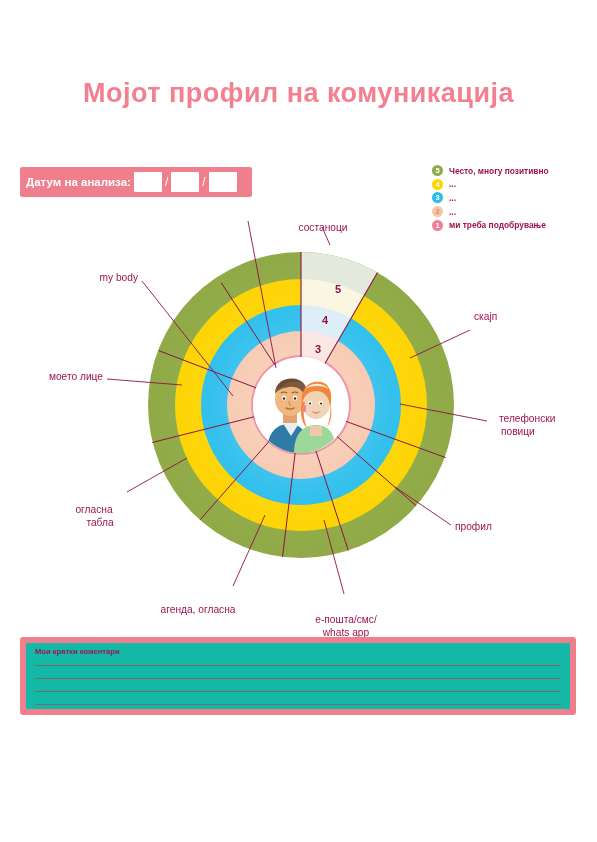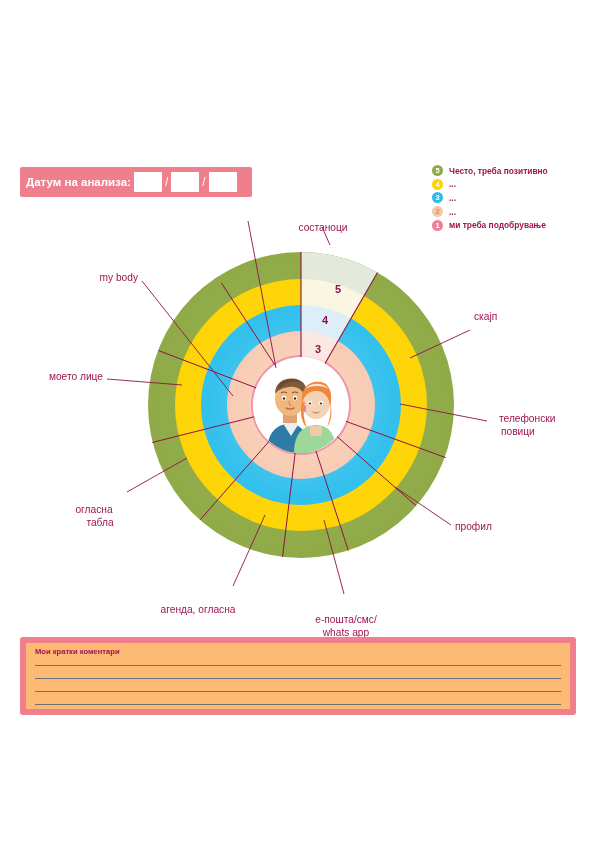--- a/index.html
+++ b/index.html
@@ -61,46 +61,47 @@
   .lbl.c{text-align:center;margin-top:18px;}
   .lbl.r{text-align:right;}
 
   
   .comments-outer{
     position:absolute;left:20px;top:637px;width:556px;height:78px;
     background:#f07f8e;border-radius:3px;
   }
   .comments-inner{
     position:absolute;left:6px;top:6px;right:6px;bottom:6px;
-    background:#fdba74;border-radius:1px;
+    background:#14b8a6;border-radius:1px;
   }
   .comments-label{
     position:absolute;left:9px;top:4px;font-size:7.6px;color:#9e1550;font-weight:bold;
   }
   .rule{position:absolute;left:9px;right:9px;height:1px;background:#6f6f6f;}
 </style>
 </head>
 <body>
 
 <div class="page">
 
+  <div class="title">Мојот профил на комуникација</div>
 
   <div class="date-bar">
     <span class="date-label">Датум на анализа:</span>
     <span class="date-box"></span>
     <span class="date-slash">/</span>
     <span class="date-box"></span>
     <span class="date-slash">/</span>
     <span class="date-box"></span>
   </div>
 
   <div class="legend">
     <div class="legend-row">
       <span class="legend-dot" style="background:#8faa46">5</span>
-      <span class="legend-text">Често, треба позитивно</span>
+      <span class="legend-text">Често, многу позитивно</span>
     </div>
     <div class="legend-row">
       <span class="legend-dot" style="background:#fdd400">4</span>
       <span class="legend-text">...</span>
     </div>
     <div class="legend-row">
       <span class="legend-dot" style="background:#29bdec">3</span>
       <span class="legend-text">...</span>
     </div>
     <div class="legend-row">

